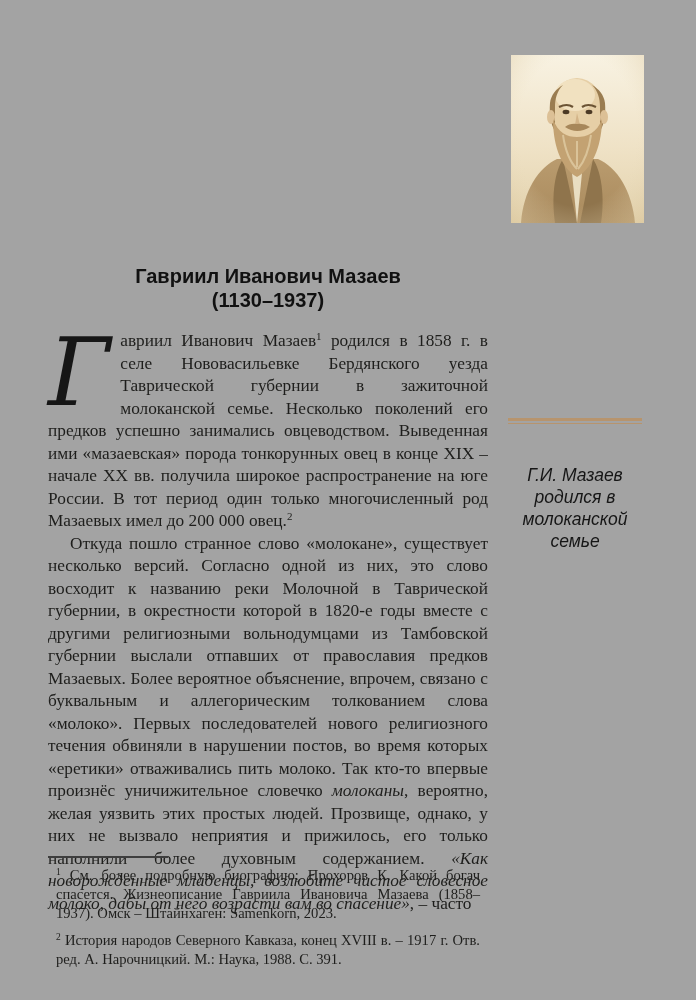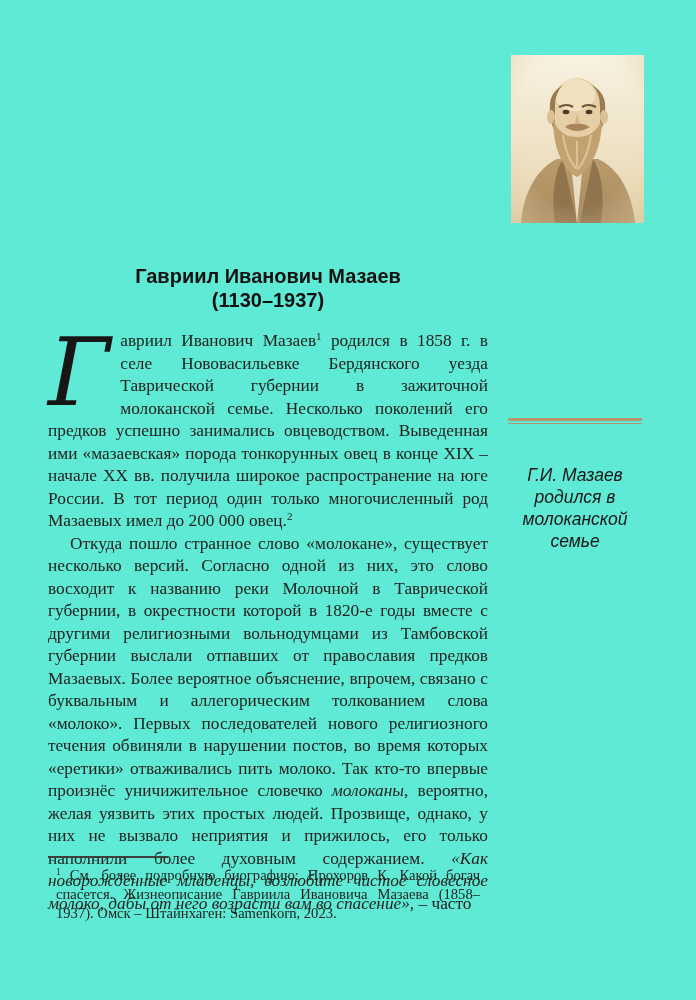--- a/index.html
+++ b/index.html
@@ -4,21 +4,21 @@
 <style>
   html, body { margin: 0; padding: 0; }
   body {
     width: 696px; height: 1000px;
     background: #ffffff;
     position: relative;
     font-family: "Liberation Serif", serif;
     color: #222222;
     overflow: hidden;
   }
-  .page { position: absolute; inset: 0; background: #5eead4; }
+  .page { position: absolute; inset: 0; background: #a3a3a3; }
 
   
   .portrait {
     position: absolute; left: 511px; top: 55px;
     width: 133px; height: 168px;
   }
   .portrait svg { display: block; width: 100%; height: 100%; }
 
   
   .main-col {
@@ -172,16 +172,17 @@
 
   <div class="sidebar">
     <div class="accent-rule" style="border-top-color: rgb(183, 148, 109); border-bottom-color: rgb(183, 148, 109);"></div>
     <div class="sidebar-note">Г.И. Мазаев родился в молоканской семье</div>
   </div>
 
   <div class="footnotes">
     <div class="fn-rule" style="border-top-color: rgb(62, 62, 62);"></div>
     <div>
         <p class="footnote"><sup>1</sup> См. более подробную биографию: Прохоров К. Какой богач спасется. Жизнеописание Гавриила Ивановича Мазаева (1858–1937). Омск – Штайнхаген: Samenkorn, 2023.</p>
+        <p class="footnote"><sup>2</sup> История народов Северного Кавказа, конец XVIII в. – 1917 г. Отв. ред. А. Нарочницкий. М.: Наука, 1988. С. 391.</p>
       </div>
   </div>
 
 </div>
 
 </body></html>

